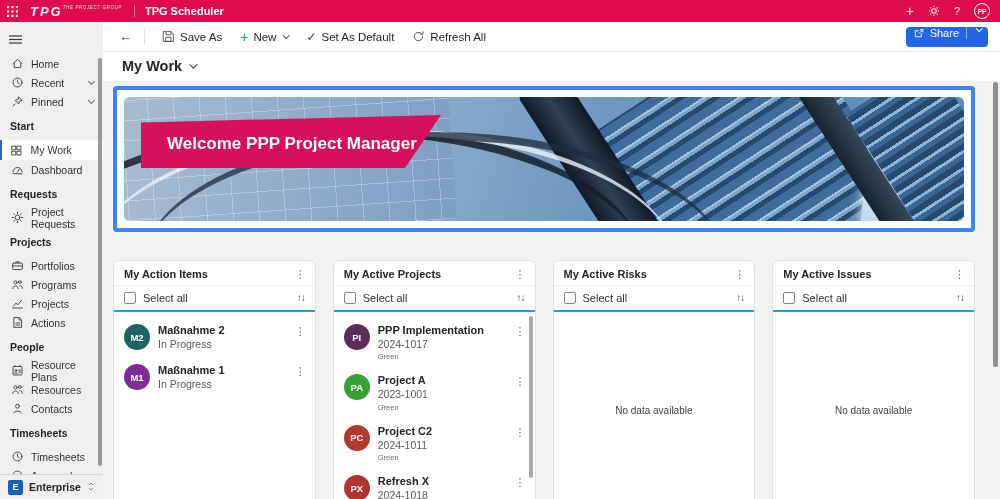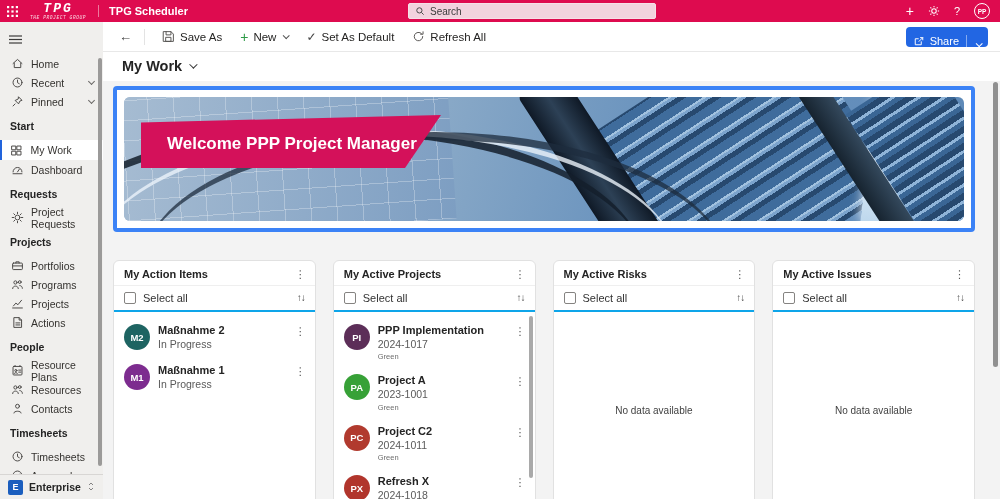--- a/index.html
+++ b/index.html
@@ -1,21 +1,21 @@
 <!DOCTYPE html>
 <html><head>
 <meta charset="utf-8">
 <style>
   * { margin:0; padding:0; box-sizing:border-box; }
   html,body { width:1000px; height:499px; overflow:hidden; font-family:"Liberation Sans", sans-serif; background:#fff; }
 
   
   .topbar { height:22px; background:#DE0B4F; display:flex; align-items:center; color:#fff; position:relative; }
   .waffle { width:24px; display:flex; justify-content:center; cursor:pointer; }
-  .logo { display:flex; flex-direction:column; align-items:center; margin-left:6px; line-height:1;font-family:Liberation Mono, monospace; }
+  .logo { display:flex; align-items:flex-start; margin-left:6px; line-height:1; }
   .logo-main { font-size:13px; font-weight:800; font-style:italic; letter-spacing:2px; }
   .logo-sub { font-size:4.5px; letter-spacing:.6px; opacity:.85; margin-top:1px; font-style:italic; }
   .tb-div { width:1px; height:12px; background:rgba(255,255,255,.45); margin:0 10px 0 12px; }
   .app-name { font-size:11px; font-weight:600; }
   .search { position:absolute; left:408px; top:3px; width:248px; height:16px; background:#F2D3DE; border:1px solid #F6E0E8; border-radius:2px; display:flex; align-items:center; padding-left:6px; gap:5px; color:#3b3b3b; font-size:10px; cursor:text; }
   .tb-right { margin-left:auto; display:flex; align-items:center; gap:14px; padding-right:10px; }
   .tb-plus { font-size:14px; font-weight:400; line-height:1; cursor:pointer; }
   .tb-q { font-size:11px; cursor:pointer; }
   .tb-avatar { width:16px; height:16px; border:1px solid #fff; border-radius:50%; font-size:6.5px; font-weight:700; display:flex; align-items:center; justify-content:center; cursor:pointer; }
 
@@ -41,21 +41,21 @@
   
   .main { flex:1; background:#F3F3F3; position:relative; overflow:hidden; }
   .cmdbar { height:30px; background:#fff; border-bottom:1px solid #E8E8E8; display:flex; align-items:center; padding:0 12px; }
   .back { font-size:13px; color:#3b3b3b; cursor:pointer; padding:0 4px; }
   .cmd-div { width:1px; height:16px; background:#E3E3E3; margin:0 8px; }
   .cmdbtn { display:flex; align-items:center; gap:5px; font-size:11.5px; color:#252423; padding:4px 9px; border-radius:3px; cursor:pointer; }
   .cmdbtn svg { width:13px; height:13px; fill:none; stroke:#565452; stroke-width:1.2; stroke-linecap:round; stroke-linejoin:round; }
   .plus-green { color:#2E9A46; font-size:14px; font-weight:400; line-height:1; }
   .check-dark { font-size:12px; color:#444; }
   .dchev { width:5px; height:5px; border-right:1.1px solid #555; border-bottom:1.1px solid #555; transform:rotate(45deg) translateY(-1px); display:inline-block; margin-left:2px; }
-  .share-btn { margin-left:auto; background:#2266E3; color:#fff; height:20px; border-radius:4px; display:flex; align-items:flex-end; font-size:11px; padding:0 7px; gap:5px; cursor:pointer; }
+  .share-btn { margin-left:auto; background:#2266E3; color:#fff; height:20px; border-radius:4px; display:flex; align-items:flex-start; font-size:11px; padding:0 7px; gap:5px; cursor:pointer; }
   .share-btn svg { width:12px; height:12px; fill:none; stroke:#fff; stroke-width:1.3; stroke-linecap:round; stroke-linejoin:round; }
   .share-div { width:1px; height:12px; background:rgba(255,255,255,.45); margin:0 2px; }
   .share-btn .dchev { border-color:#fff; }
 
   .title-row { background:#fff; display:flex; align-items:center; gap:7px; padding:6px 0 7px 19px; cursor:pointer; }
   .title-txt { font-size:14.5px; font-weight:700; color:#242424; }
   .tchev { width:6px; height:6px; border-right:1.6px solid #333; border-bottom:1.6px solid #333; transform:rotate(45deg) translateY(-2px); display:inline-block; }
 
   .content { padding:5px 0 0 10px; }
 
@@ -118,27 +118,20 @@
           <rect x="8.8" y="8.8" width="2.2" height="2.2"></rect>
         </g>
       </svg>
   </div>
   <div class="logo">
     <span class="logo-main">TPG</span>
     <span class="logo-sub">THE PROJECT GROUP</span>
   </div>
   <div class="tb-div"></div>
   <span class="app-name">TPG Scheduler</span>
-  <div class="search">
-    <svg width="10" height="10" viewBox="0 0 16 16" fill="none" stroke="#4a4a4a" stroke-width="1.6">
-        <circle cx="7" cy="7" r="4.2"></circle>
-        <line x1="10.2" y1="10.2" x2="13.8" y2="13.8"></line>
-      </svg>
-    <span>Search</span>
-  </div>
   <div class="tb-right">
     <span class="tb-plus">+</span>
     <span style="display:flex;cursor:pointer;">
       <svg width="12" height="12" viewBox="0 0 16 16" fill="none" stroke="#fff" stroke-width="1.4">
           <circle cx="8" cy="8" r="3"></circle>
           <line x1="8" y1="1.2" x2="8" y2="3"></line>
           <line x1="8" y1="13" x2="8" y2="14.8"></line>
           <line x1="1.2" y1="8" x2="3" y2="8"></line>
           <line x1="13" y1="8" x2="14.8" y2="8"></line>
           <line x1="3.2" y1="3.2" x2="4.5" y2="4.5"></line>

